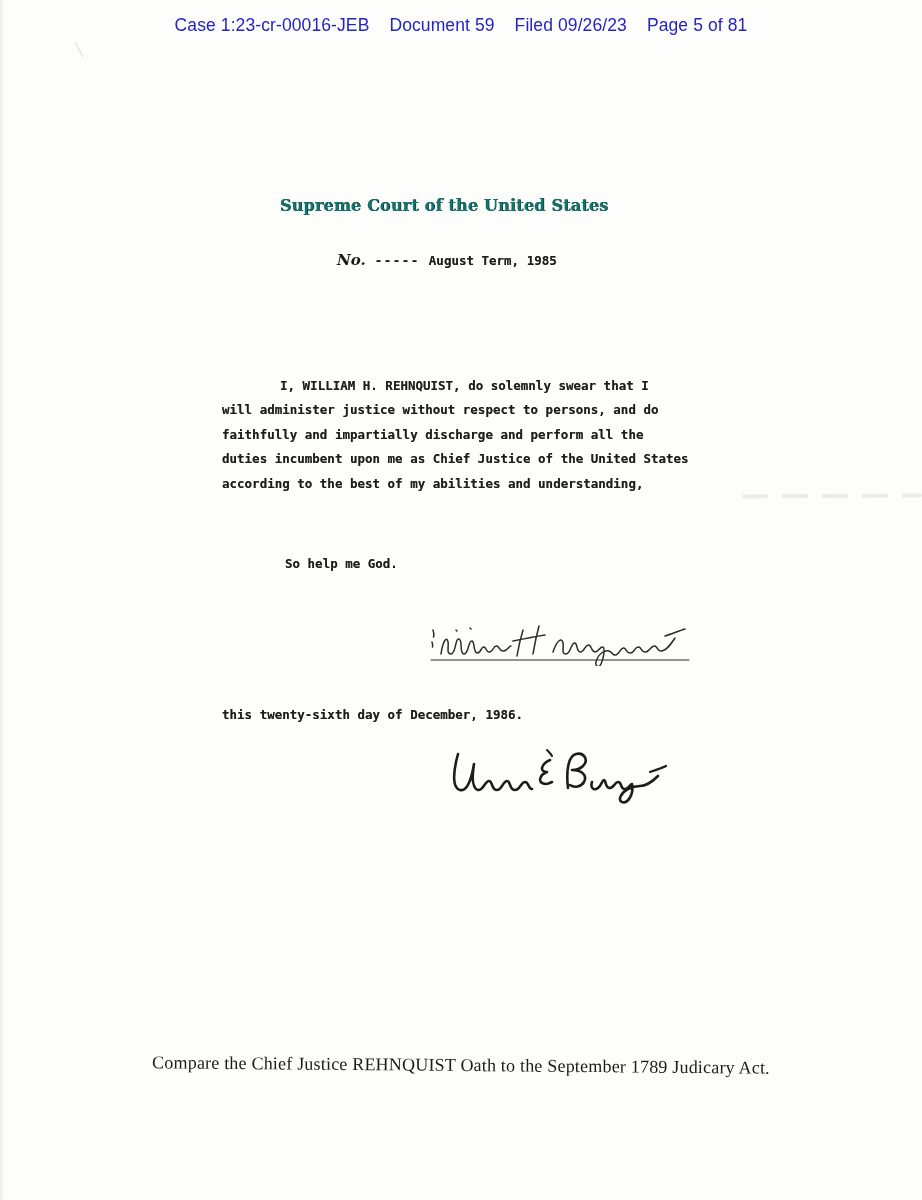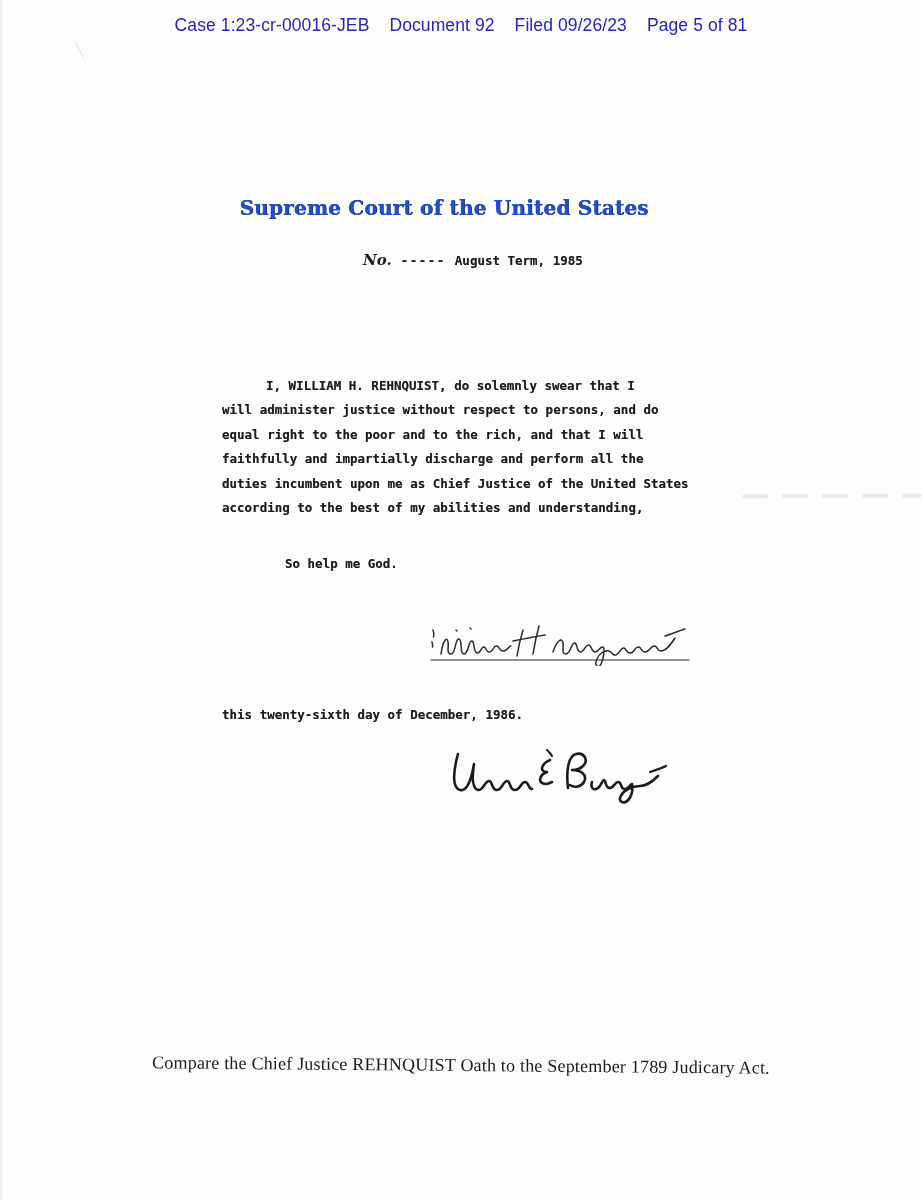--- a/index.html
+++ b/index.html
@@ -15,48 +15,48 @@
     position:absolute;top:15px;left:0;right:0;
     display:flex;justify-content:center;gap:20px;
     font-family:"Liberation Sans",sans-serif;
     font-size:17.5px;color:#2424c4;letter-spacing:0.1px;
   }
 
   
   .doc-title{
     position:absolute;top:196px;left:50%;
     transform:translateX(calc(-50% - 17px));
-    font-family:"DejaVu Serif",serif;font-weight:700;font-size:20px;
-    color:#1d4ed8;letter-spacing:0.2px;white-space:nowrap;
+    font-family:"DejaVu Serif",serif;font-weight:700;font-size:16px;
+    color:#0f766e;letter-spacing:0.2px;white-space:nowrap;
     text-shadow:0.5px 0 0 #141414;
     text-align:right;
   }
 
   .typewriter{
     font-family:"DejaVu Sans Mono","Liberation Mono",monospace;
     font-weight:700;color:#1d1d1d;font-size:12.5px;
     text-shadow:0 0 0.4px rgba(20,20,20,0.55);
   }
 
   .no-line{
     position:absolute;top:251px;left:337px;
     display:flex;align-items:baseline;gap:9px;white-space:nowrap;
   }
   .no-label{
     font-family:"DejaVu Serif",serif;font-style:italic;font-weight:700;
-    font-size:15px;color:#1b1b1b;margin-left:26px;
+    font-size:15px;color:#1b1b1b;
   }
   .no-dashes{letter-spacing:1.5px;}
 
   .oath{
     position:absolute;top:374px;left:222px;width:480px;
     line-height:24.4px;white-space:nowrap;
   }
   .oath .line{height:24.4px;}
-  .oath .line.indent{margin-left:44px;}
+  .oath .line.indent{margin-left:58px;}
 
   .so-help{
     position:absolute;top:556px;left:285px;white-space:nowrap;
   }
 
   .sig-rehnquist{position:absolute;top:608px;left:423px;width:270px;height:58px;}
   .sig-burger{position:absolute;top:740px;left:444px;width:240px;height:68px;}
   .sig-rehnquist svg,.sig-burger svg{display:block;width:100%;height:100%;}
 
   .attestation{
@@ -84,21 +84,21 @@
     background:linear-gradient(90deg,rgba(120,120,120,0.12),rgba(120,120,120,0));
   }
 </style>
 </head>
 <body>
 
 <div class="page">
 
   <div class="stamp">
     <span>Case 1:23-cr-00016-JEB</span>
-    <span>Document 92</span>
+    <span>Document 59</span>
     <span>Filed 09/26/23</span>
     <span>Page 5 of 81</span>
   </div>
 
   <div class="corner-mark">
     <svg viewBox="0 0 14 20">
         <path d="M3,2 L11,17" stroke="#8a8a8a" stroke-width="1.4" fill="none" stroke-linecap="round"></path>
       </svg>
   </div>
   <div class="edge-smudge"></div>
@@ -108,21 +108,20 @@
 
   <div class="no-line">
     <span class="no-label">No.</span>
     <span class="typewriter no-dashes">-----</span>
     <span class="typewriter">August Term, 1985</span>
   </div>
 
   <div class="oath typewriter">
     <div class="line indent">I, WILLIAM H. REHNQUIST, do solemnly swear that I</div>
     <div class="line">will administer justice without respect to persons, and do</div>
-    <div class="line">equal right to the poor and to the rich, and that I will</div>
     <div class="line">faithfully and impartially discharge and perform all the</div>
     <div class="line">duties incumbent upon me as Chief Justice of the United States</div>
     <div class="line">according to the best of my abilities and understanding,</div>
   </div>
 
   <div class="so-help typewriter">So help me God.</div>
 
   <div class="sig-rehnquist" title="William H. Rehnquist">
     <svg viewBox="0 0 270 58" fill="none" stroke="#2b2b2b" stroke-width="1.5" stroke-linecap="round" stroke-linejoin="round">
       <path d="M10,22 q1.5,4 0.5,7 M9,34 q1,3 0.5,5"></path>

